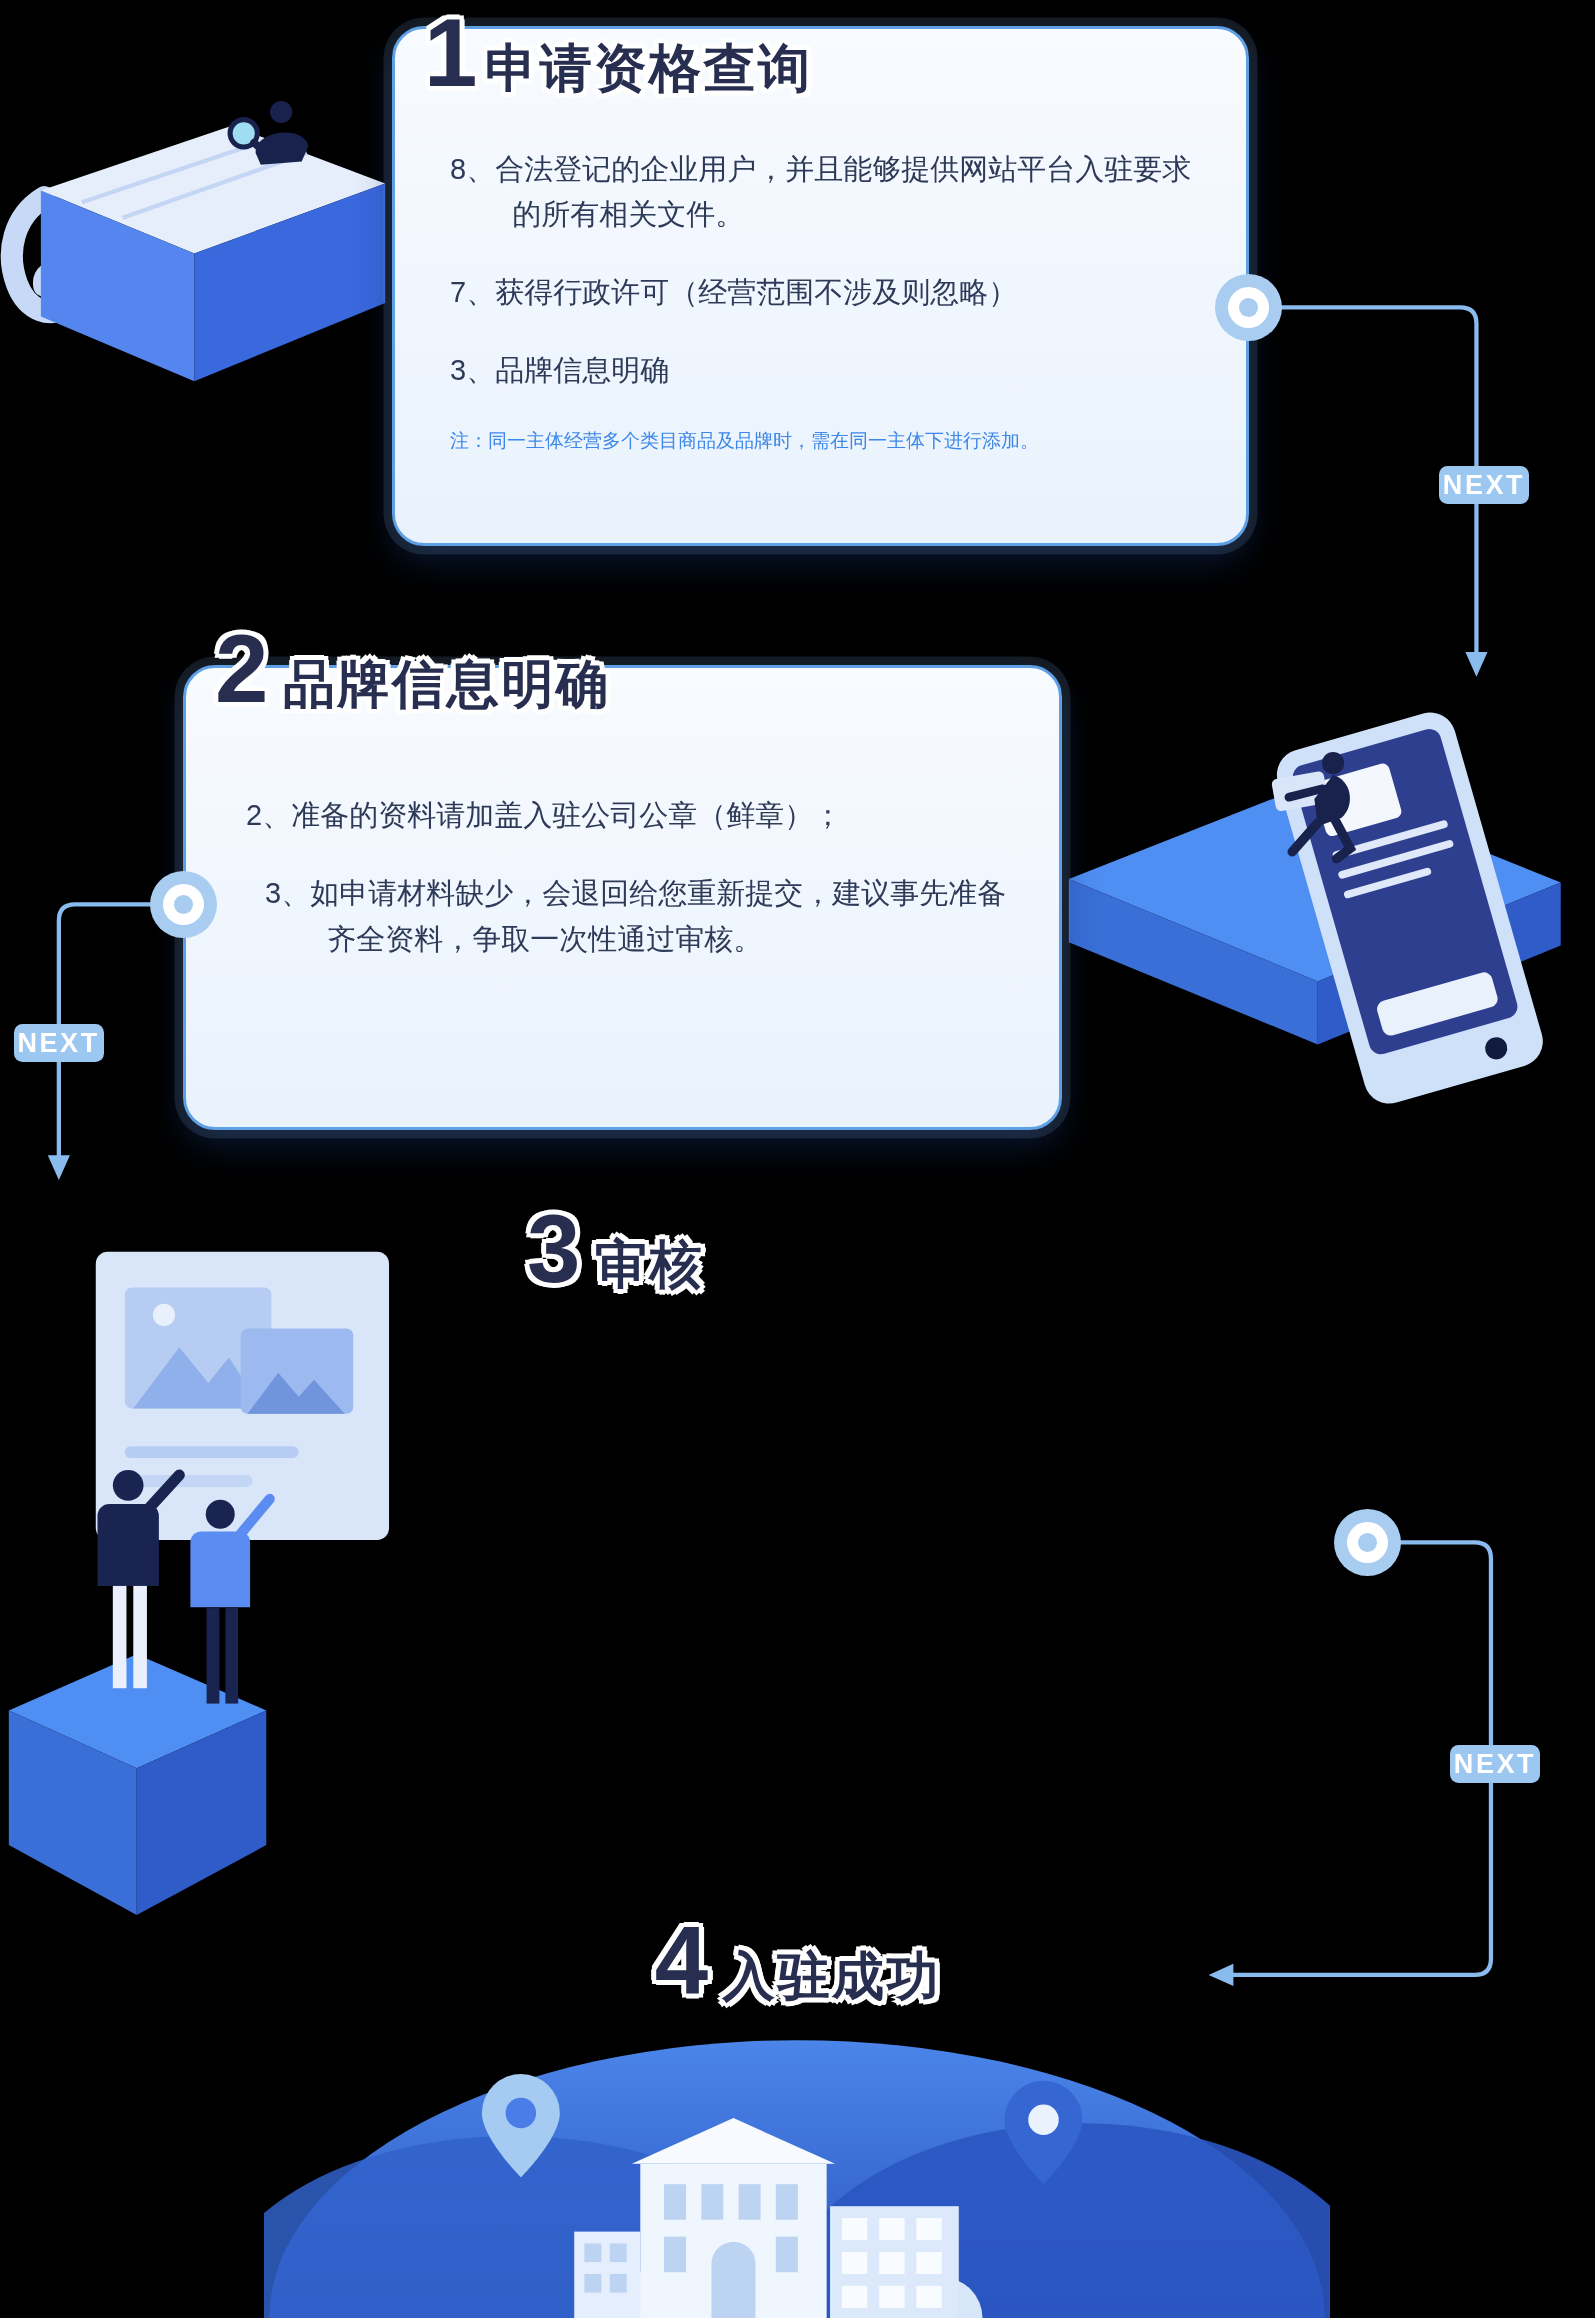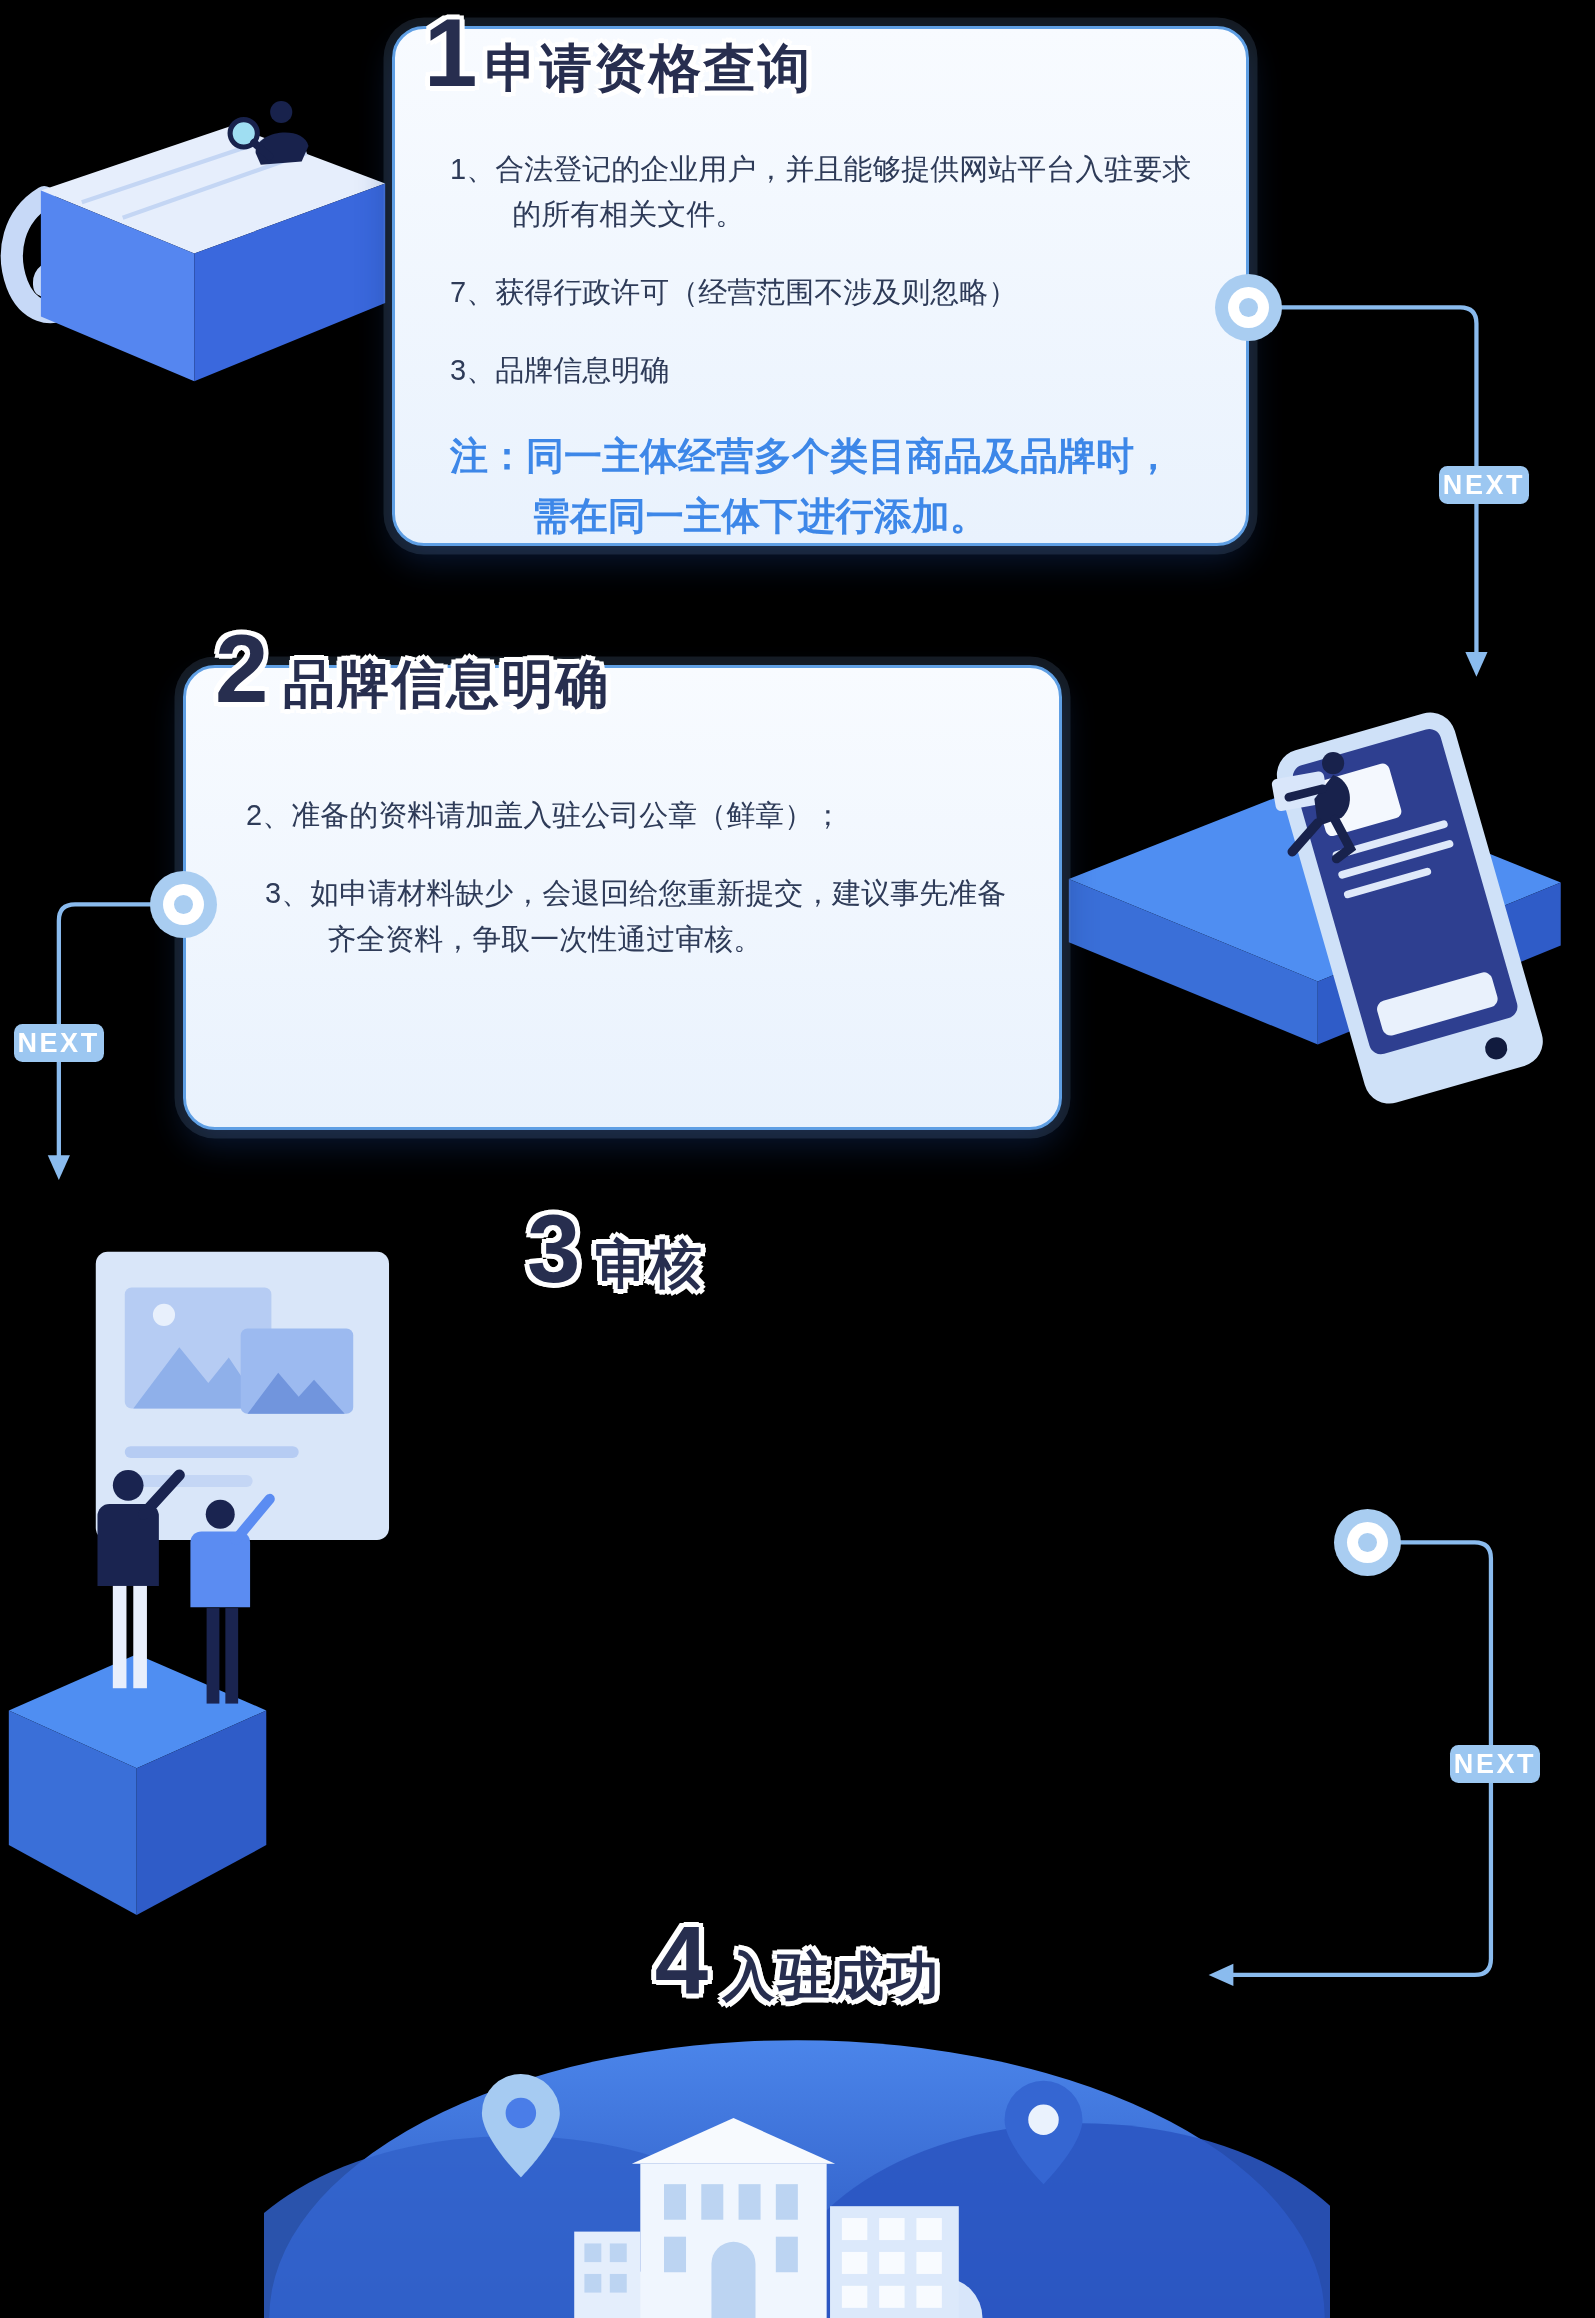--- a/index.html
+++ b/index.html
@@ -18,21 +18,21 @@
   .card1 { left:392px;  top:25.6px;   width:857px; height:520px; padding:118px 48px 24px 55px; }
   .card2 { left:183px;  top:665px;  width:879px; height:465px; padding:125px 44px 24px 60px; }
   .card3 { left:486px;  top:1245px; width:883px; height:573px; padding:113px 44px 24px 65px; }
 
   .item {
     font-size:29px; line-height:1.58; color:#2e3b58;
     padding-left:2.15em; text-indent:-2.15em; margin-bottom:32px;
   }
   .item:last-child { margin-bottom:0;margin-left:19px; }
   .note {
-    font-size:38px; line-height:1.58; color:#3d87e8; font-weight:bold;
+    font-size:19px; line-height:1.58; color:#3d87e8; font-weight:normal;
     padding-left:2.15em; text-indent:-2.15em; margin-top:13px;
   }
 
   
   .step-title {
     position:absolute; display:flex; align-items:baseline; gap:12px;
     color:#272e4f; font-weight:900; white-space:nowrap; letter-spacing:2.6px;
     text-shadow:
       -4.3px -4.3px 0 #fff, 0 -5.1px 0 #fff, 4.3px -4.3px 0 #fff,
       -5.1px  0   0 #fff, 5.1px  0   0 #fff,
@@ -188,21 +188,21 @@
       <path d="M0,62 C0,62 -46,16 -46,-14 A46,46 0 1 1 46,-14 C46,16 0,62 0,62 Z" fill="#a6cbf2"></path>
       <circle cx="0" cy="-14" r="18" fill="#4a7de8"></circle>
     </g>
     <g transform="translate(916,120)">
       <path d="M0,62 C0,62 -46,16 -46,-14 A46,46 0 1 1 46,-14 C46,16 0,62 0,62 Z" fill="#3566d2"></path>
       <circle cx="0" cy="-14" r="18" fill="#eaf2fd"></circle>
     </g>
   </svg>
 
   <section class="card card1">
-    <p class="item">1、合法登记的企业用户，并且能够提供网站平台入驻要求的所有相关文件。</p>
+    <p class="item">8、合法登记的企业用户，并且能够提供网站平台入驻要求的所有相关文件。</p>
     <p class="item">7、获得行政许可（经营范围不涉及则忽略）</p>
     <p class="item">3、品牌信息明确</p>
     <p class="note">注：同一主体经营多个类目商品及品牌时，需在同一主体下进行添加。</p>
   </section>
 
   <section class="card card2">
     <p class="item">2、准备的资料请加盖入驻公司公章（鲜章）；</p>
     <p class="item">3、如申请材料缺少，会退回给您重新提交，建议事先准备齐全资料，争取一次性通过审核。</p>
   </section>
 

